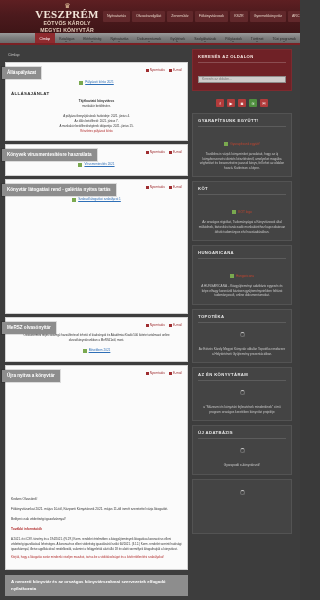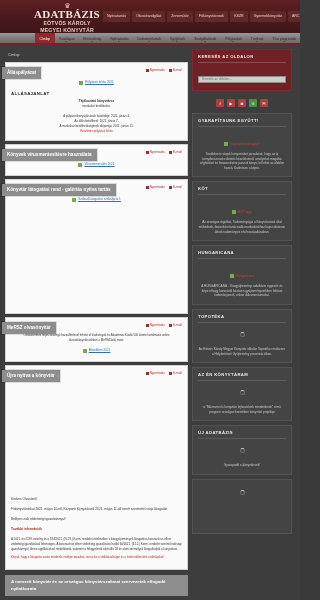--- a/index.html
+++ b/index.html
@@ -127,21 +127,21 @@
   }
 </style>
 </head>
 <body>
 
 <div class="page">
 
   <div class="topbar">
     <div class="logo">
       <div class="crown">♛</div>
-      <div class="logo-main">ADATBÁZIS</div>
+      <div class="logo-main">VESZPRÉM</div>
       <div class="logo-sub1">EÖTVÖS KÁROLY</div>
       <div class="logo-sub2">MEGYEI KÖNYVTÁR</div>
     </div>
     <div class="topnav" id="topnav">
         <a href="#">Nyitvatartás</a>
         <a href="#">Olvasószolgálat</a>
         <a href="#">Zeneműtár</a>
         <a href="#">Főkönyvtárosok</a>
         <a href="#">KSZR</a>
         <a href="#">Gyermekkönyvtár</a>

